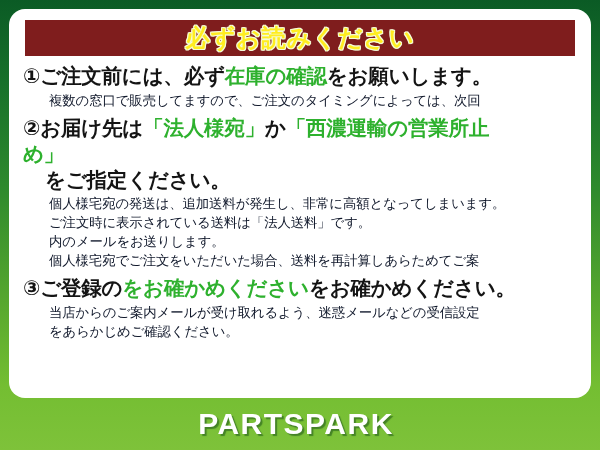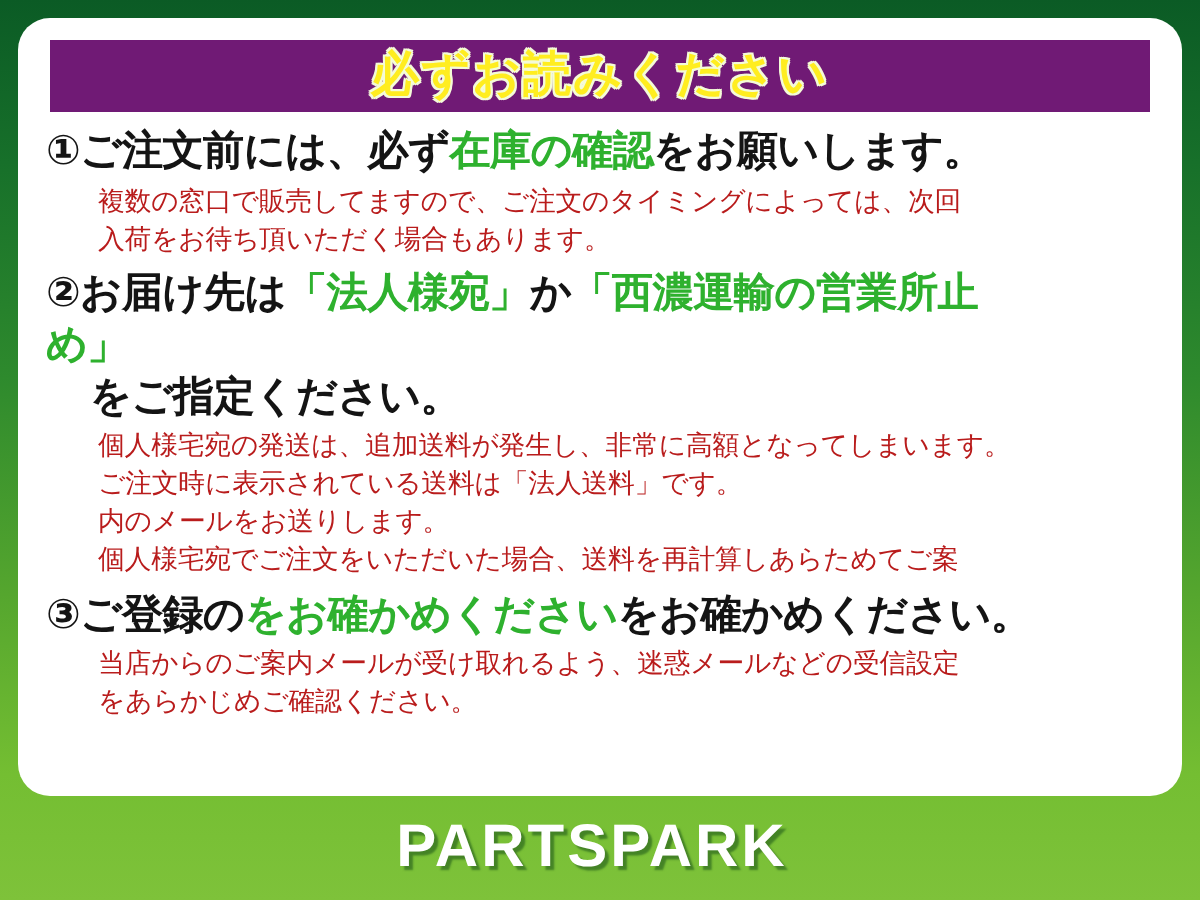--- a/index.html
+++ b/index.html
@@ -42,21 +42,21 @@
     overflow: hidden;
   }
 
   
   .header-bar {
     position: absolute;
     left: 16px;
     top: 11px;
     width: 550px;
     height: 36px;
-    background: #701a75;
+    background: #7f1d1d;
     display: flex;
     align-items: center;
     justify-content: center;
   }
   .header-title {
     color: #ffed20;
     font-size: 24px;
     font-weight: bold;
     letter-spacing: 1px;
     line-height: 1;
@@ -99,21 +99,21 @@
   }
   .hl {
     color: #2eb12e;
   }
   .heading-indent {
     display: block;
     padding-left: 22px;
   }
 
   .item-sub {
-    color: #b91c1c;
+    color: #0f172a;
     font-size: 13.4px;
     line-height: 1.42;
     padding-left: 26px;
     padding-top: 2px;
     letter-spacing: -0.1px;
     white-space: nowrap;
   }
   .item-sub div {
     white-space: nowrap;
   }
@@ -149,21 +149,20 @@
     </div>
 
     <div class="content">
 
       <div class="item">
         <div class="item-heading item-heading-wrap">
           <span>①</span><span>ご注文前には、必ず</span><span class="hl">在庫の確認</span><span>をお願いします。</span>
         </div>
         <div class="item-sub">
           <div>複数の窓口で販売してますので、ご注文のタイミングによっては、次回</div>
-          <div>入荷をお待ち頂いただく場合もあります。</div>
         </div>
       </div>
 
       <div class="item">
         <div class="item-heading item-heading-wrap">
           <span>②</span><span>お届け先は</span><span class="hl">「法人様宛」</span><span>か</span><span class="hl">「西濃運輸の営業所止め」</span>
           <span class="heading-indent">をご指定ください。</span>
         </div>
         <div class="item-sub">
           <div>個人様宅宛の発送は、追加送料が発生し、非常に高額となってしまいます。</div>

